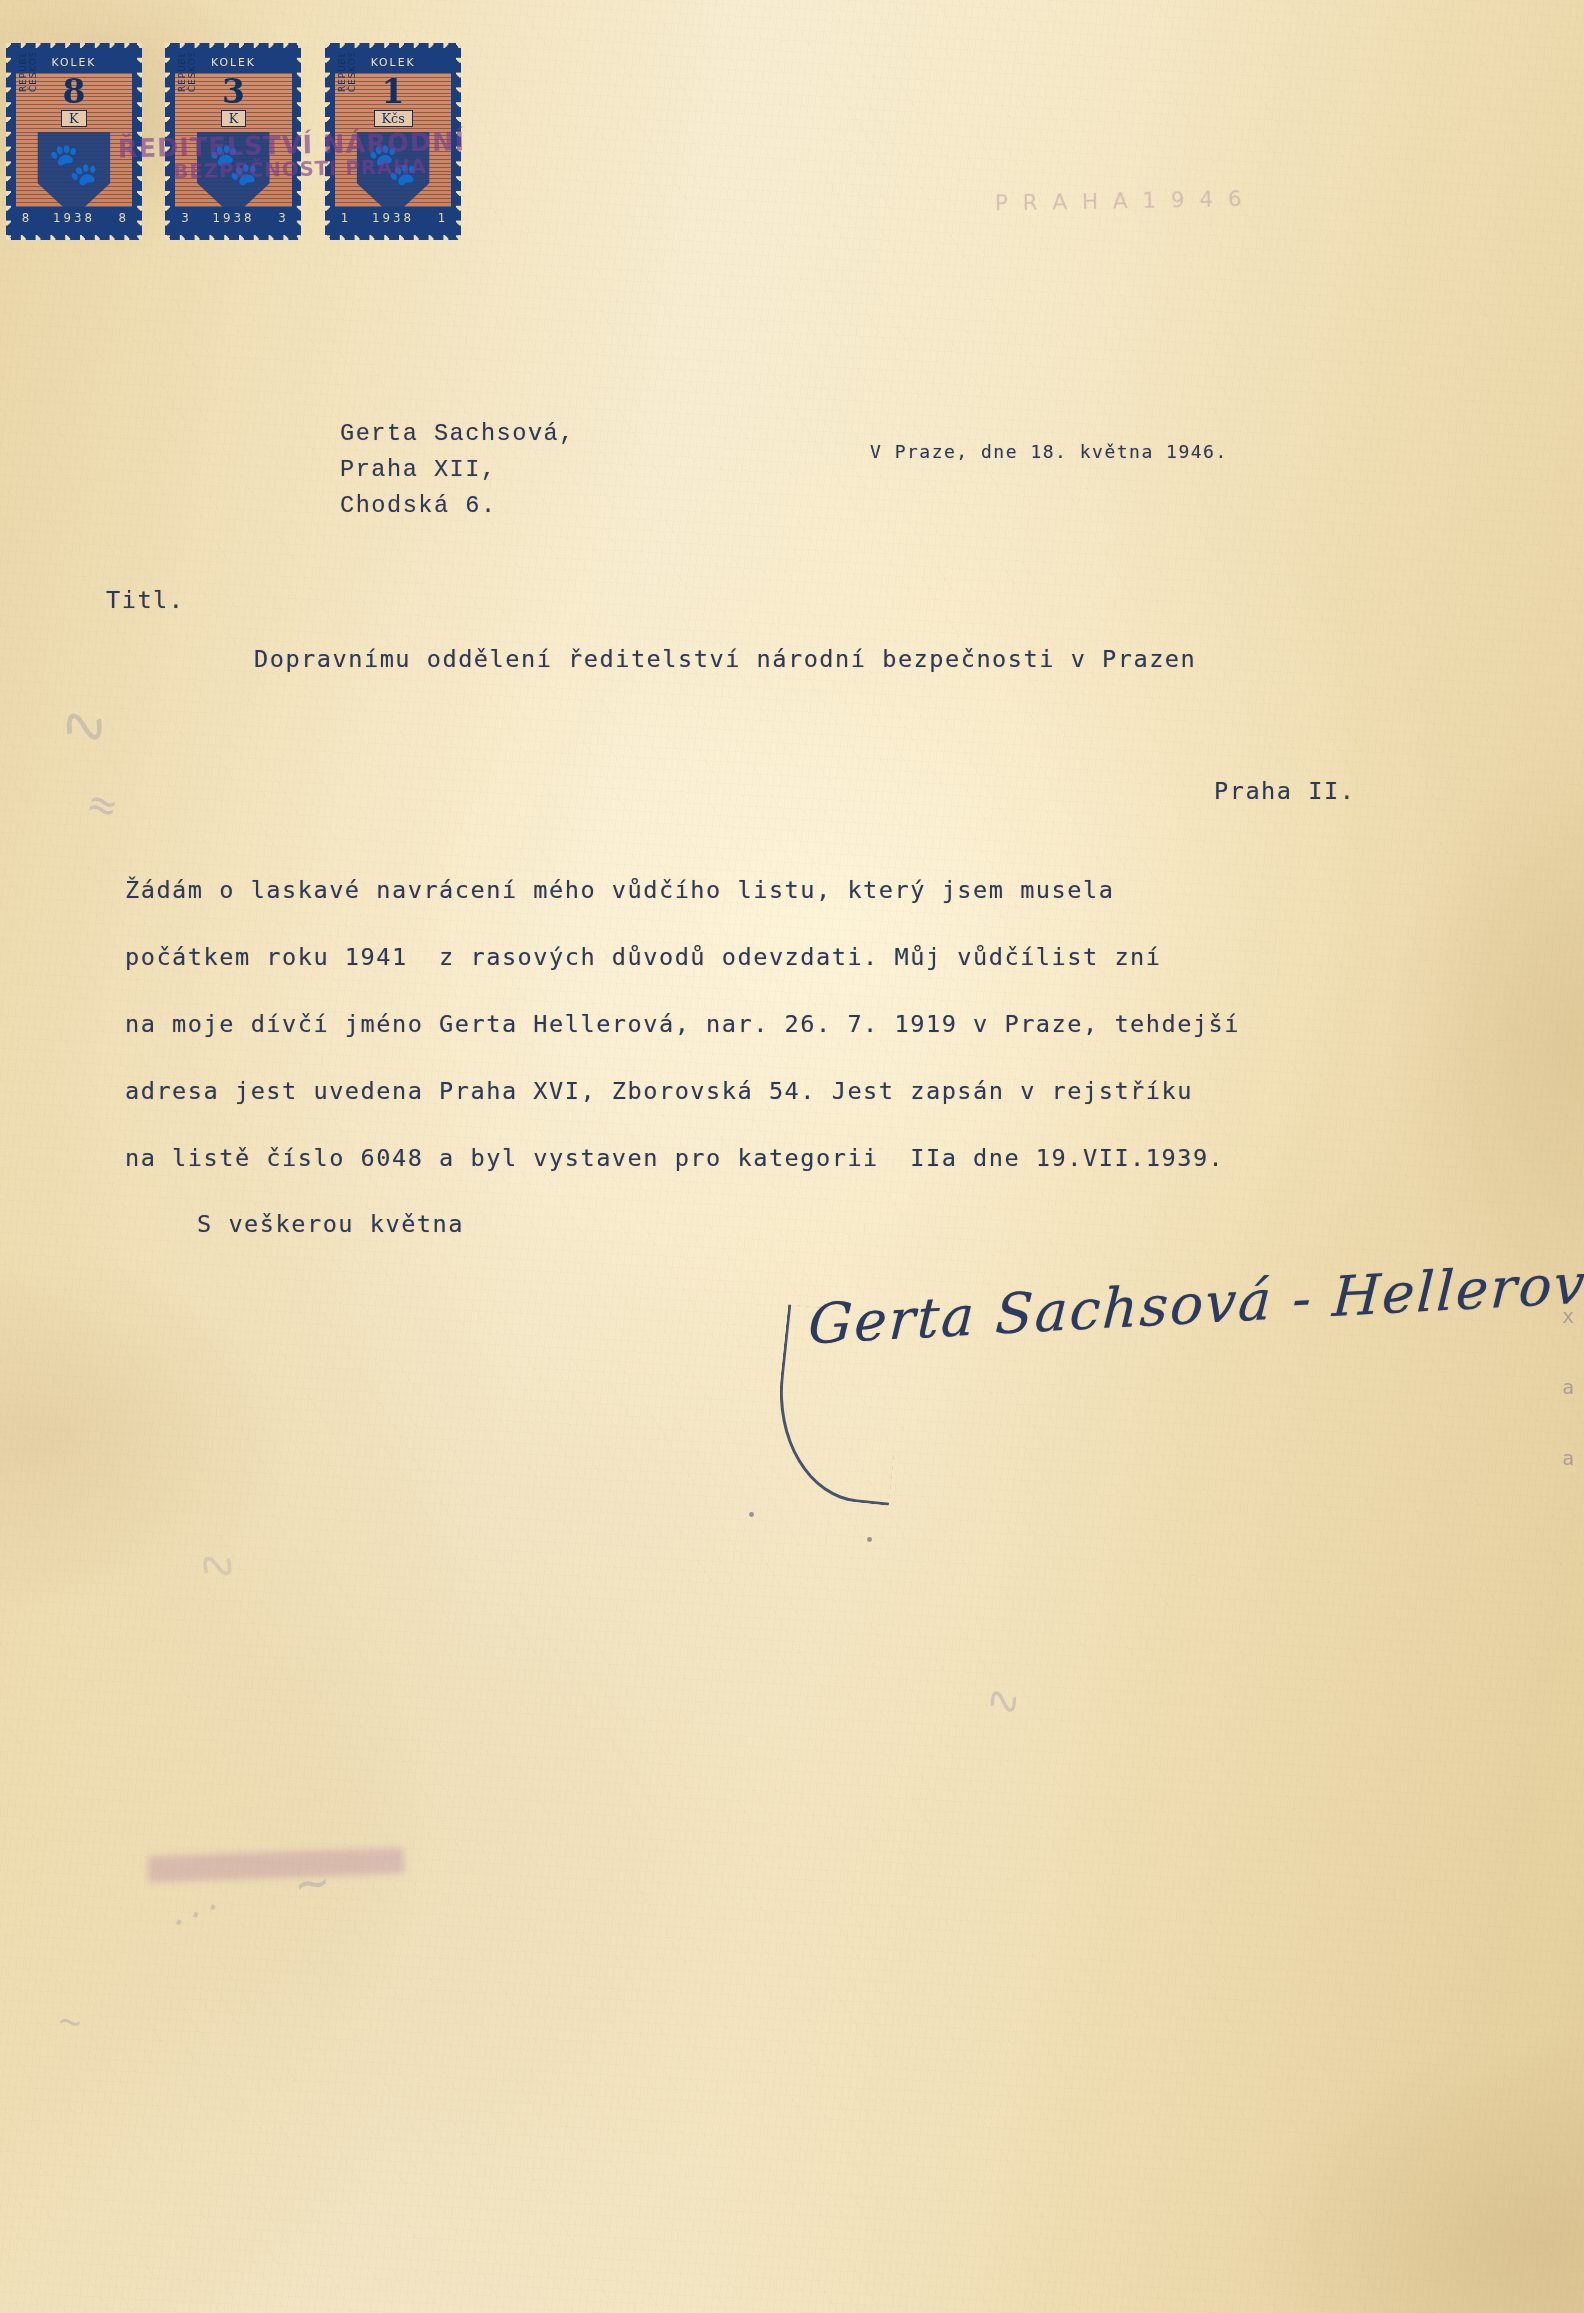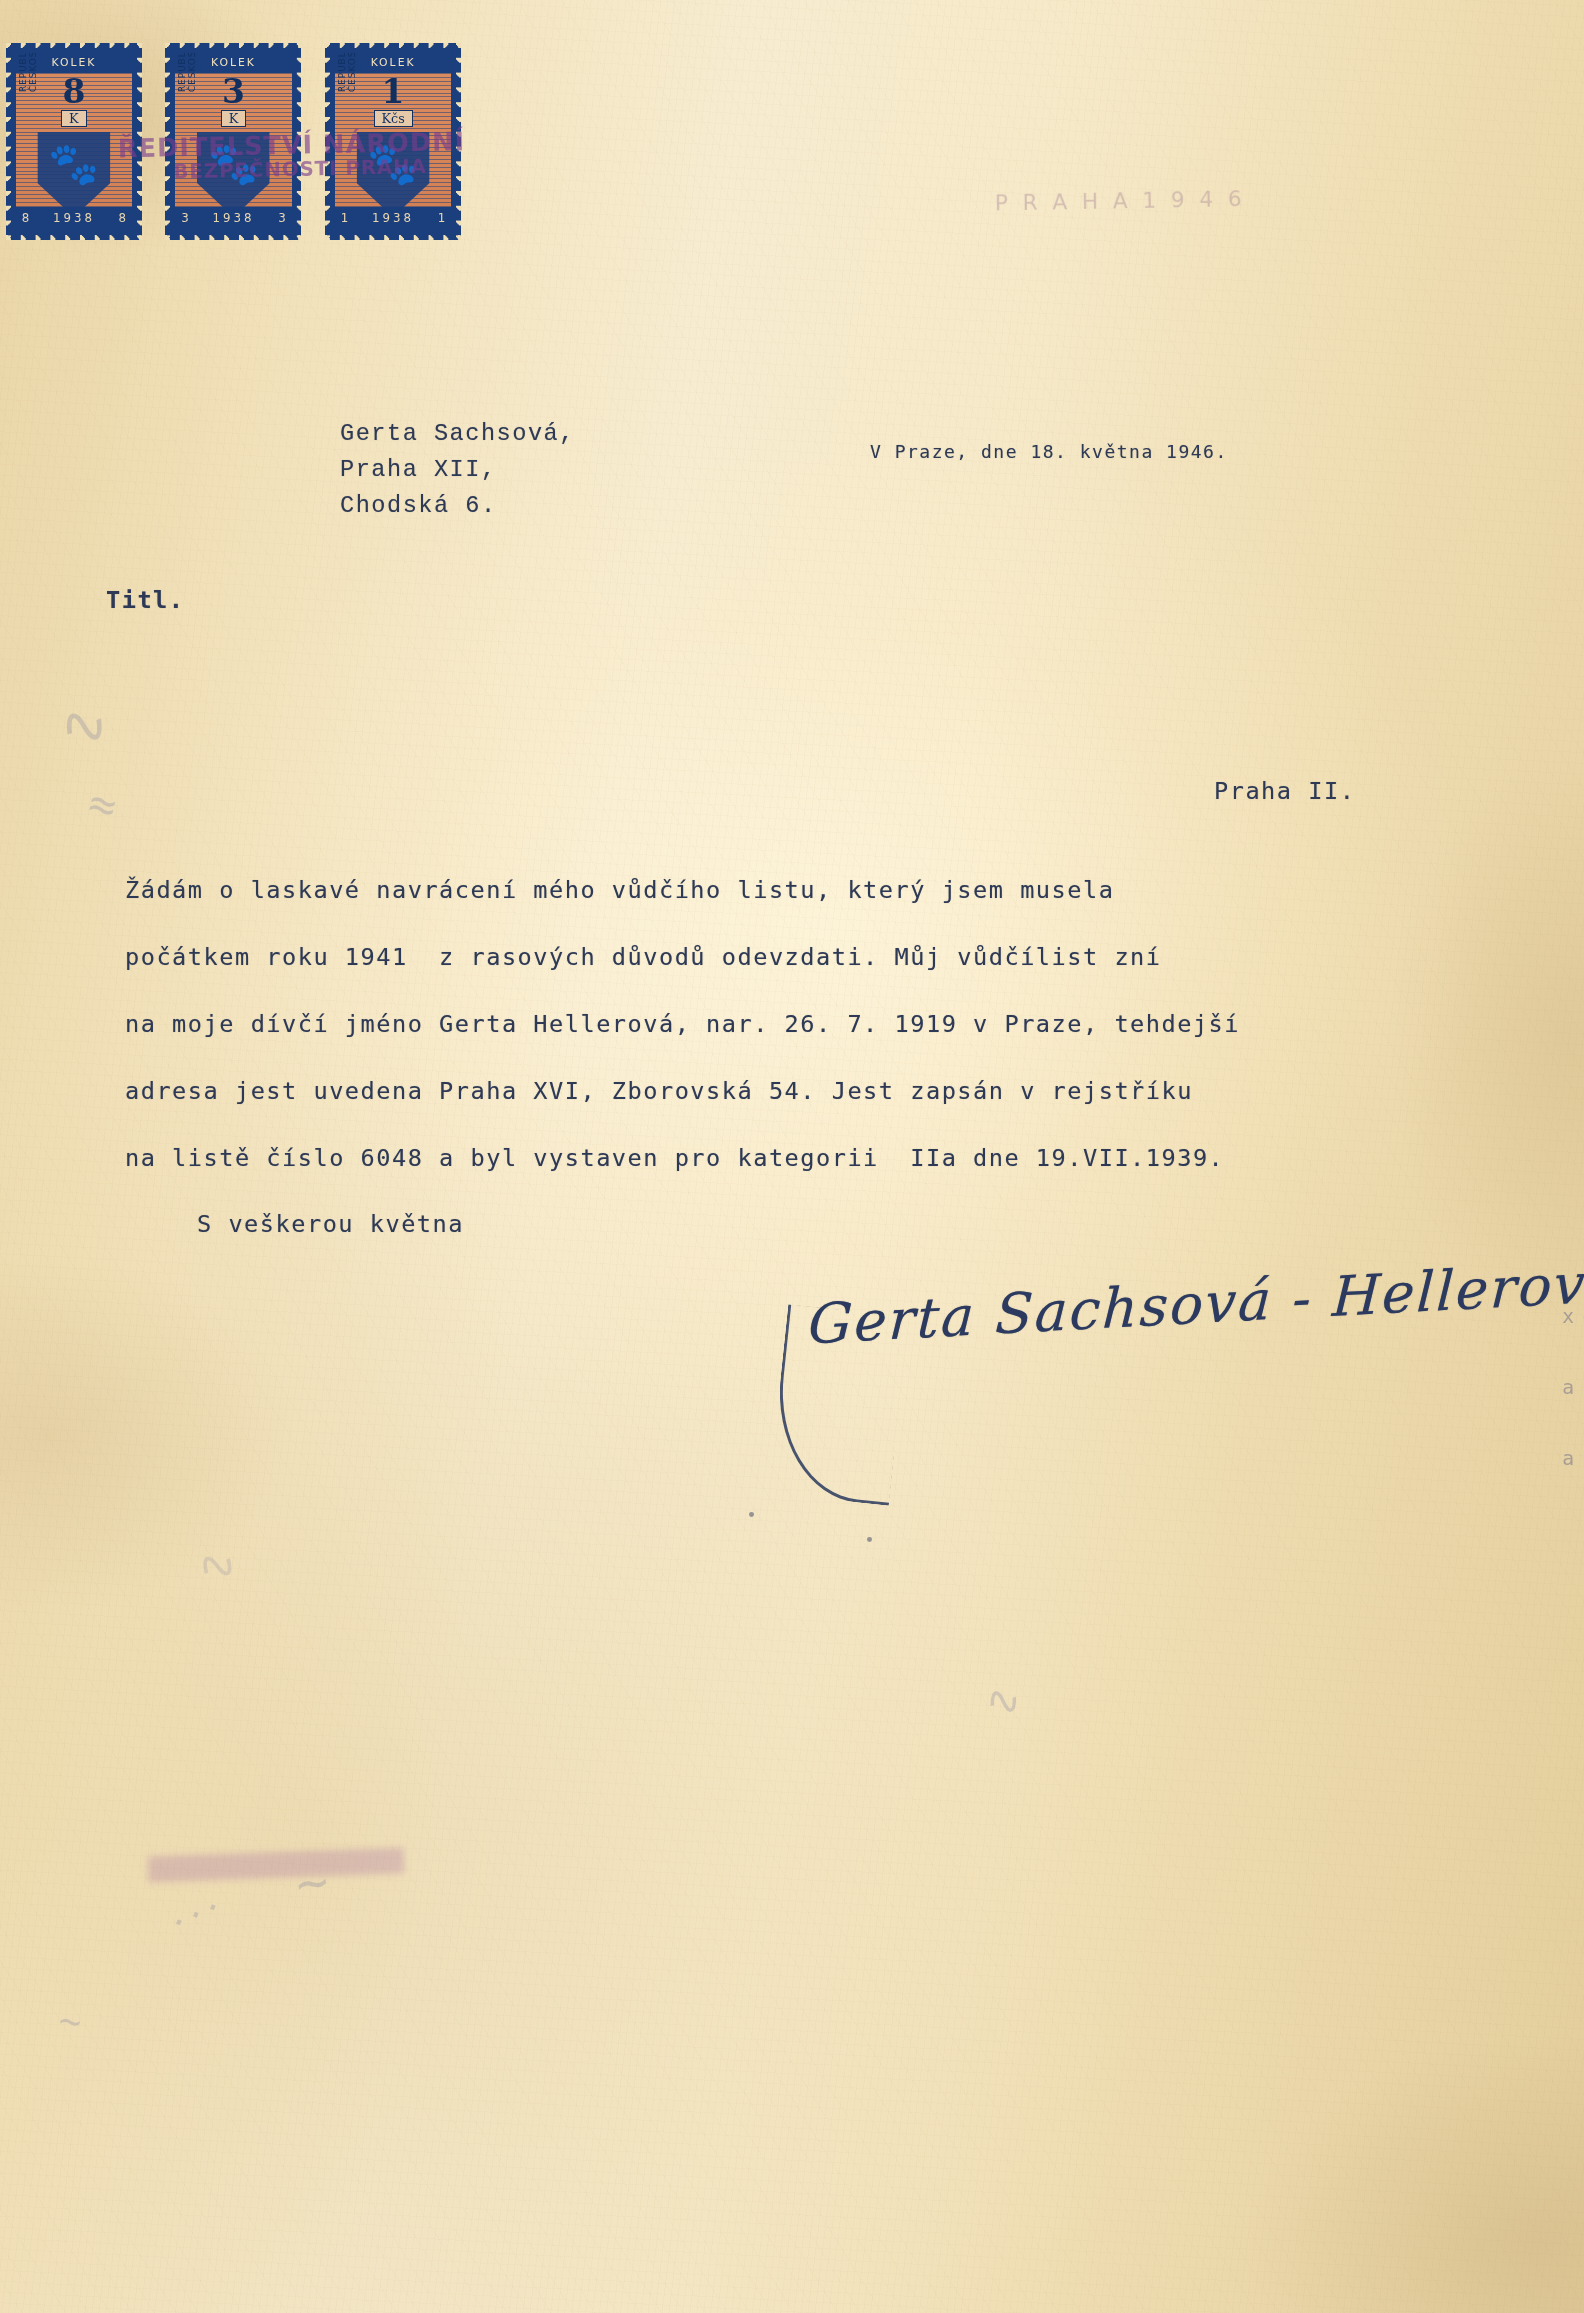--- a/index.html
+++ b/index.html
@@ -127,21 +127,21 @@
     position:absolute;
     color:#2e3a55;
     font-family:"DejaVu Sans Mono", monospace;
     letter-spacing:1.5px;
     white-space:pre;
     text-shadow:0 0 1px rgba(60,70,100,0.35);
     z-index:7;
   }
   .sender{left:340px;top:416px;font-size:23.6px;line-height:36px;font-family:Liberation Mono, monospace;}
   .place-date{left:870px;top:441px;font-size:18px;}
-  .titl{left:106px;top:586px;font-size:23.6px;font-weight:bold;}
+  .titl{left:106px;top:586px;font-size:23.6px;}
   .addr-line{left:254px;top:645px;font-size:23.6px;}
   .addr-city{left:1214px;top:777px;font-size:23.6px;}
   .body-text{left:106px;top:857px;font-size:23.6px;line-height:67px;margin-left:19px;}
   .closing{left:197px;top:1210px;font-size:23.6px;}
 
   
   .signature{
     position:absolute;left:808px;top:1271px;
     font-family:"DejaVu Serif", serif;
     font-style:italic;
@@ -254,20 +254,21 @@
 
   <div class="faint-stamp">P R A H A   1 9 4 6</div>
 
   <div class="tw sender"><span>Gerta Sachsová,</span>
 <span>Praha XII,</span>
 <span>Chodská 6.</span></div>
 
   <div class="tw place-date">V Praze, dne 18. května 1946.</div>
 
   <div class="tw titl">Titl.</div>
+  <div class="tw addr-line">Dopravnímu oddělení ředitelství národní bezpečnosti v Prazen</div>
   <div class="tw addr-city">Praha II.</div>
 
   <div class="tw body-text"><span>Žádám o laskavé navrácení mého vůdčího listu, který jsem musela</span>
 <span>počátkem roku 1941  z rasových důvodů odevzdati. Můj vůdčílist zní</span>
 <span>na moje dívčí jméno Gerta Hellerová, nar. 26. 7. 1919 v Praze, tehdejší</span>
 <span>adresa jest uvedena Praha XVI, Zborovská 54. Jest zapsán v rejstříku</span>
 <span>na listě číslo 6048 a byl vystaven pro kategorii  IIa dne 19.VII.1939.</span></div>
 
   <div class="tw closing">S veškerou května</div>
 

